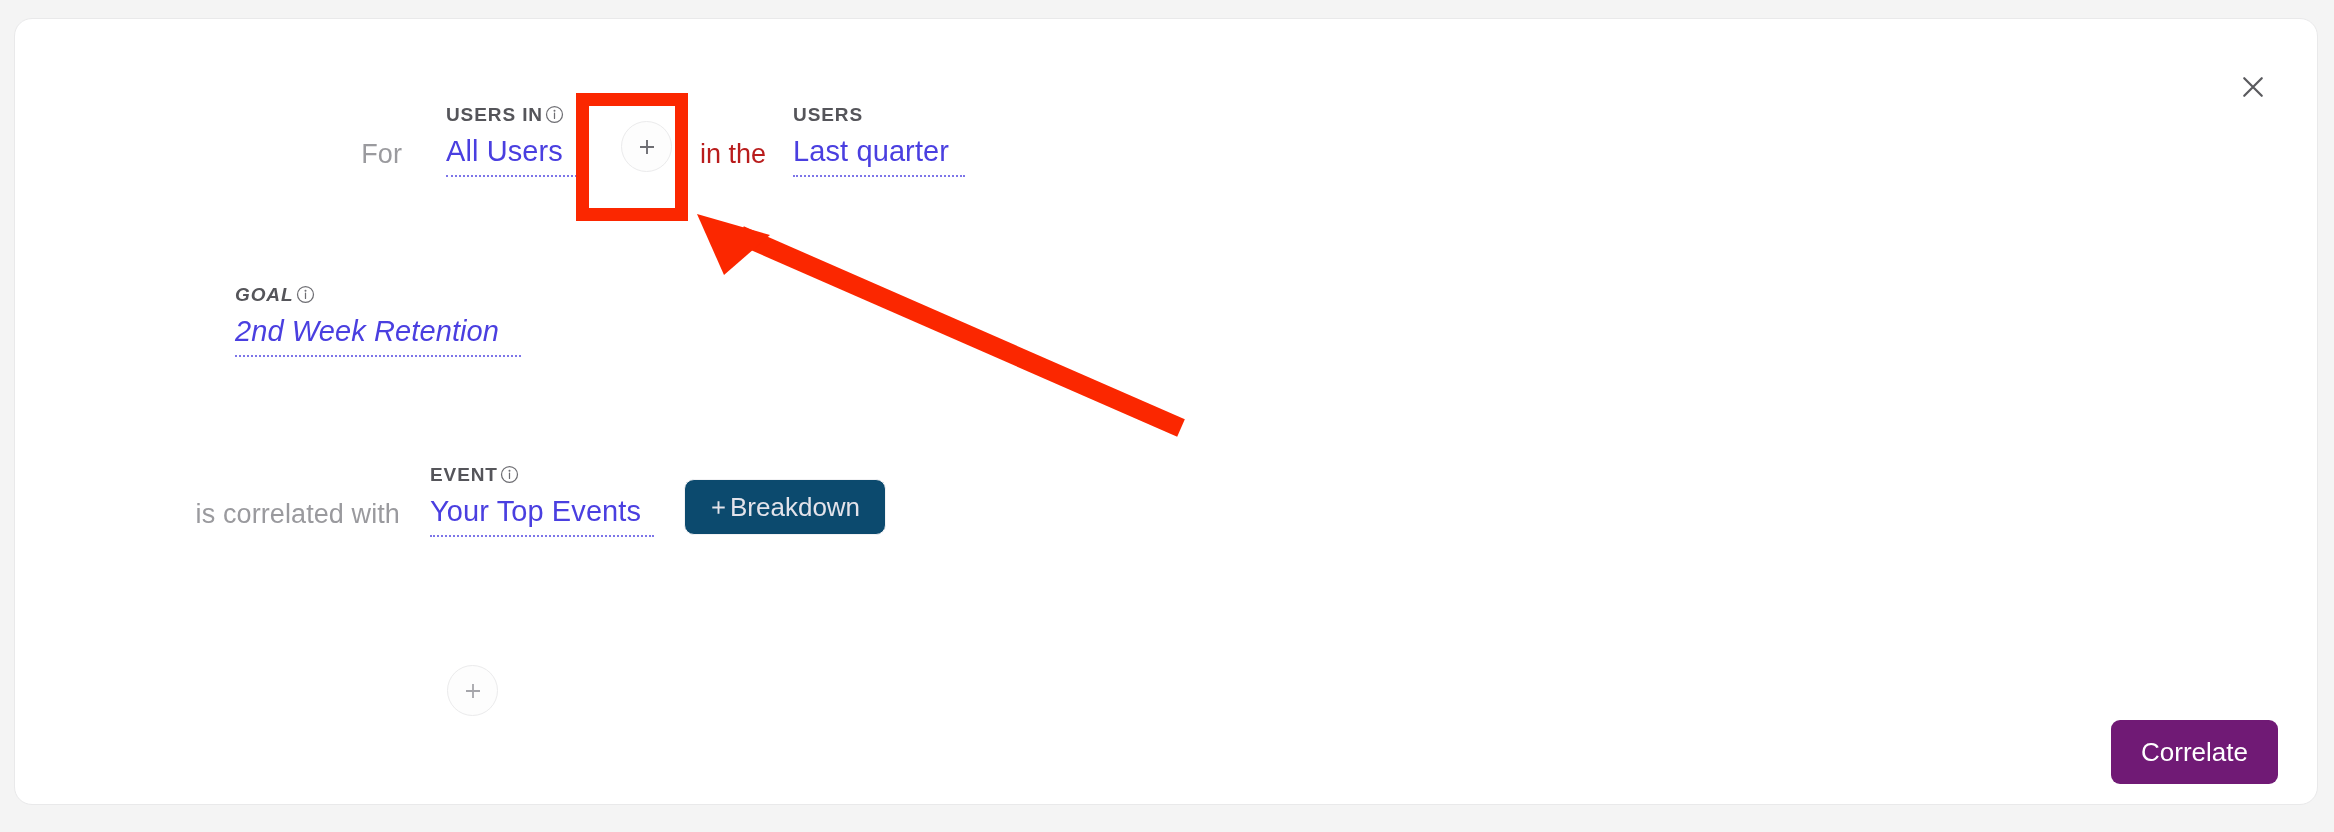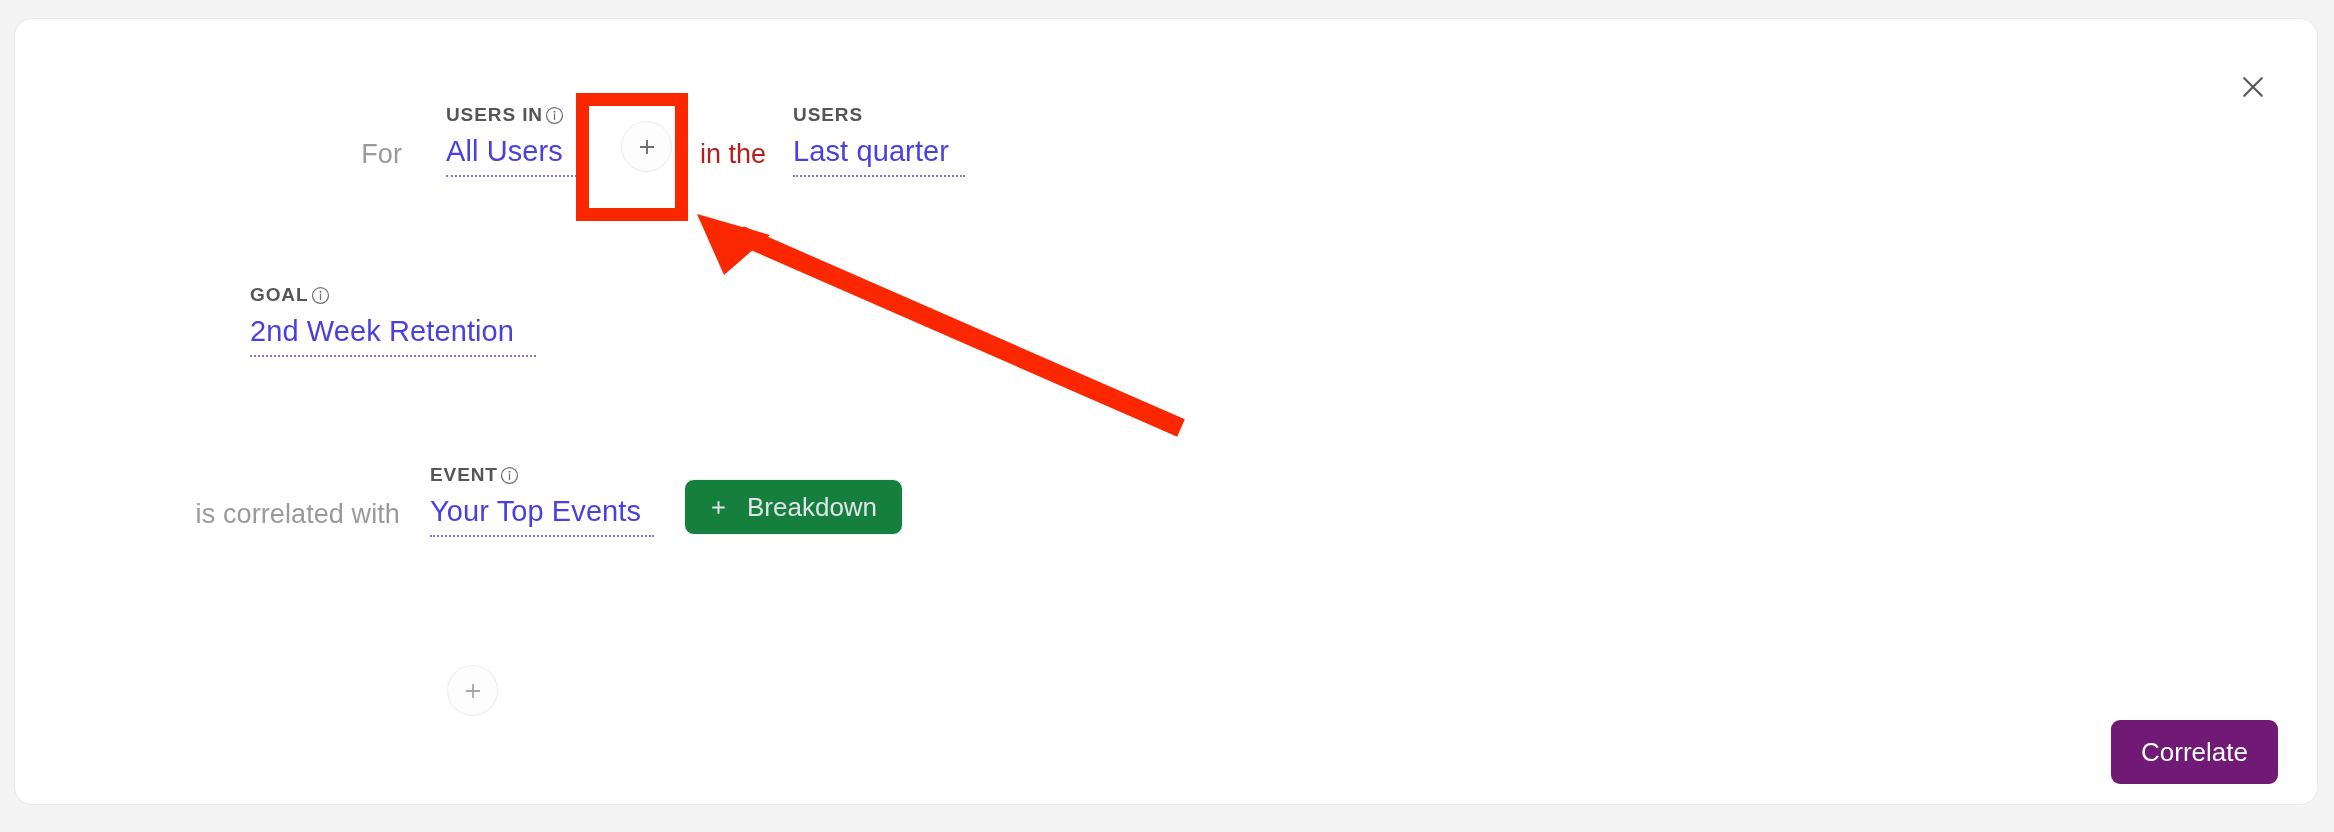--- a/index.html
+++ b/index.html
@@ -62,21 +62,21 @@
 
   .field {
     position: relative;
     display: flex;
     flex-direction: column;
     align-items: flex-start;
   }
 
   .field-label {
     display: flex;
-    align-items: flex-end;
+    align-items: flex-start;
     gap: 2px;
     color: #55555a;
     font-size: 19px;
     font-weight: 700;
     letter-spacing: 0.9px;
     line-height: 20px;
     margin-bottom: 9px;
     white-space: nowrap;
   }
 
@@ -121,26 +121,26 @@
     cursor: pointer;
     box-sizing: border-box;
     flex: 0 0 51px;
   }
   .plus-circle svg { display: block; }
 
   
   #breakdown-btn {
     display: flex;
     align-items: center;
-    gap: 17px;
+    gap: 0;
     height: 56px;
     padding: 0 25px 0 22px;
     border: 1px solid #f2f2f4;
     border-radius: 10px;
-    background: #15803d;
+    background: #0c4a6e;
     box-sizing: border-box;
     cursor: pointer;
     margin-left: 30px;
     margin-bottom: 2px;
   }
   #breakdown-label {
     color: #e3e3ea;
     font-size: 26px;
     line-height: 30px;
     white-space: nowrap;
@@ -221,21 +221,21 @@
     <div class="field" style="margin-left:27px;">
       <div class="field-label">
         <span>USERS</span>
       </div>
       <div class="field-value" style="width:172px;">Last quarter</div>
     </div>
   </div>
 
   <div class="row" style="left:190px; top:266px;">
 
-    <div class="field" style="margin-left:45px;">
+    <div class="field" style="margin-left:30px;font-style:italic;">
       <div class="field-label">
         <span>GOAL</span>
         <span class="info-icon">
           <svg viewBox="0 0 20 20" aria-hidden="true">
             <circle cx="10" cy="10" r="8.4" fill="none" stroke="#6e6e73" stroke-width="1.3"></circle>
             <circle cx="10" cy="6.1" r="1.05" fill="#6e6e73"></circle>
             <path d="M10 8.5 V14.1" stroke="#6e6e73" stroke-width="1.3" stroke-linecap="round"></path>
           </svg>
         </span>
       </div>

